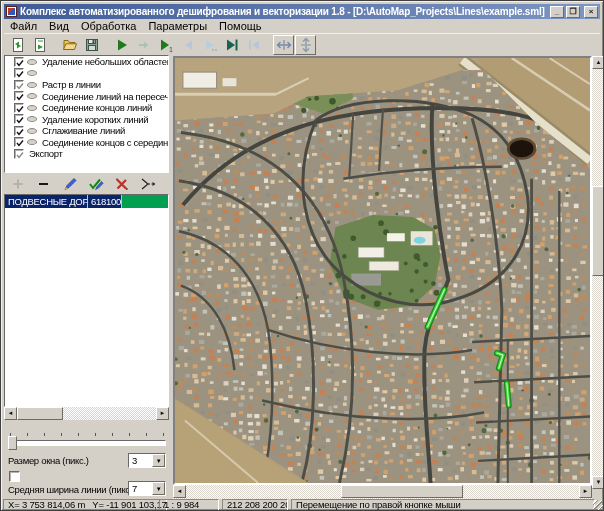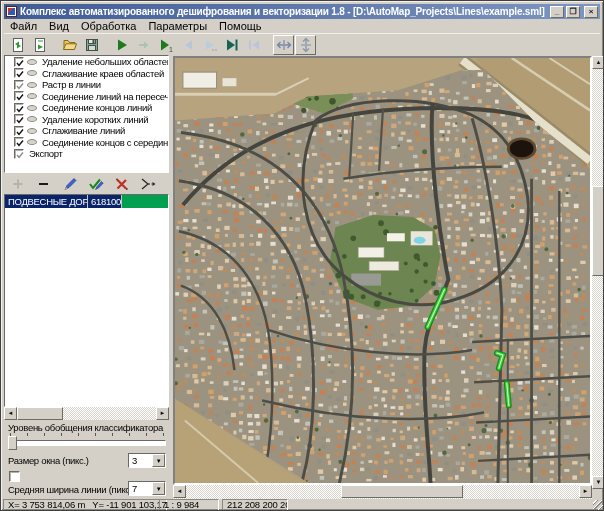--- a/index.html
+++ b/index.html
@@ -215,21 +215,20 @@
         <div class="plabel">Удаление небольших областей</div>
       </div>
       <div class="prow">
         <div class="pmark"></div>
         <div class="pcheck">
           <svg width="10" height="10">
             <path d="M2 5 L4 7.5 L8 2.5" stroke="#111" stroke-width="1.4" fill="none"></path>
           </svg>
         </div>
         <div class="pellipse"></div>
-        <div class="plabel">Сглаживание краев областей</div>
       </div>
       <div class="prow">
         <div class="pmark"></div>
         <div class="pcheck">
           <svg width="10" height="10">
             <path d="M2 5 L4 7.5 L8 2.5" stroke="#8a8a8a" stroke-width="1.4" fill="none"></path>
           </svg>
         </div>
         <div class="pellipse"></div>
         <div class="plabel">Растр в линии</div>
@@ -343,21 +342,20 @@
   </div>
 
   <div class="hscroll-list">
     <div class="sb-track" style="left:0;top:0;right:0;bottom:0;"></div>
     <div class="sb-btn" style="left:0;top:0;">◄</div>
     <div class="sb-thumb" style="left:13px;top:0;width:46px;height:13px;"></div>
     <div class="sb-btn" style="right:0;top:0;">►</div>
   </div>
 
   <div class="ctrl">
-    <div class="ctrl-label" style="top:2px;">Уровень обобщения классификатора</div>
     <div class="ticks">
         <div class="tick"></div>
         <div class="tick"></div>
         <div class="tick"></div>
         <div class="tick"></div>
         <div class="tick"></div>
         <div class="tick"></div>
         <div class="tick"></div>
         <div class="tick"></div>
         <div class="tick"></div>
@@ -2667,15 +2665,16 @@
     <div class="sb-btn" style="right:0;top:0;">►</div>
   </div>
 
   <div class="statusbar">
     <div class="scell" style="left:2px;width:164px;">
       <span>X= 3 753 814,06 m</span>&nbsp;&nbsp;
       <span>Y= -11 901 103,17 m</span>
     </div>
     <div class="scell" style="left:158px;width:60px;">1 : 9 984</div>
     <div class="scell" style="left:221px;width:66px;">212 208 200 207</div>
+    <div class="scell" style="left:290px;width:304px;">Перемещение по правой кнопке мыши</div>
     <div class="grip"></div>
   </div>
 </div>
 
 </body></html>

